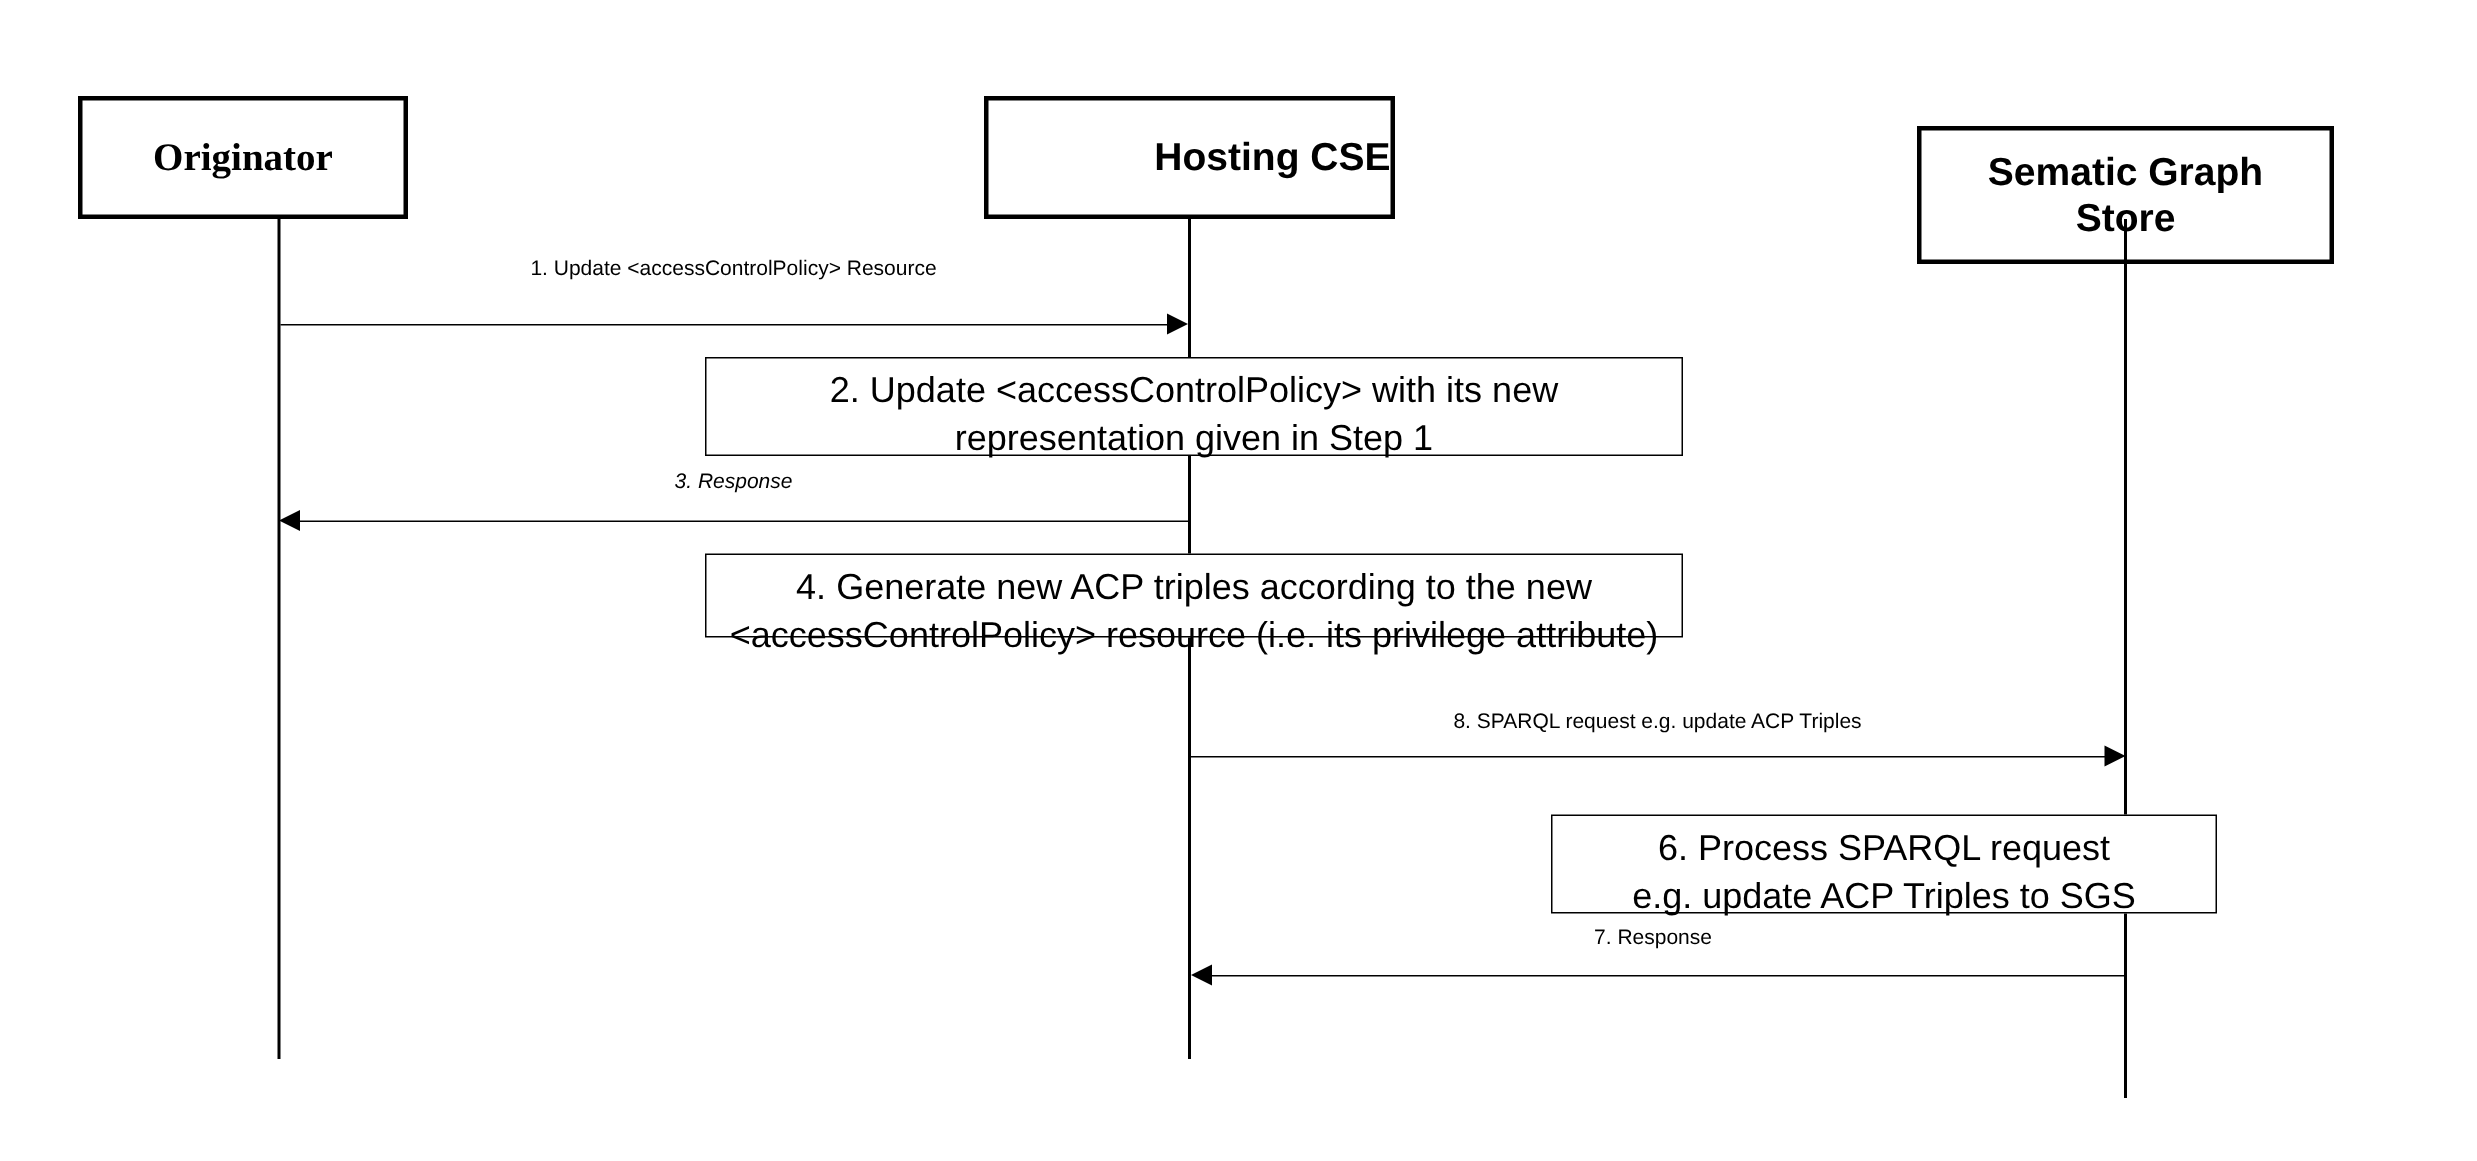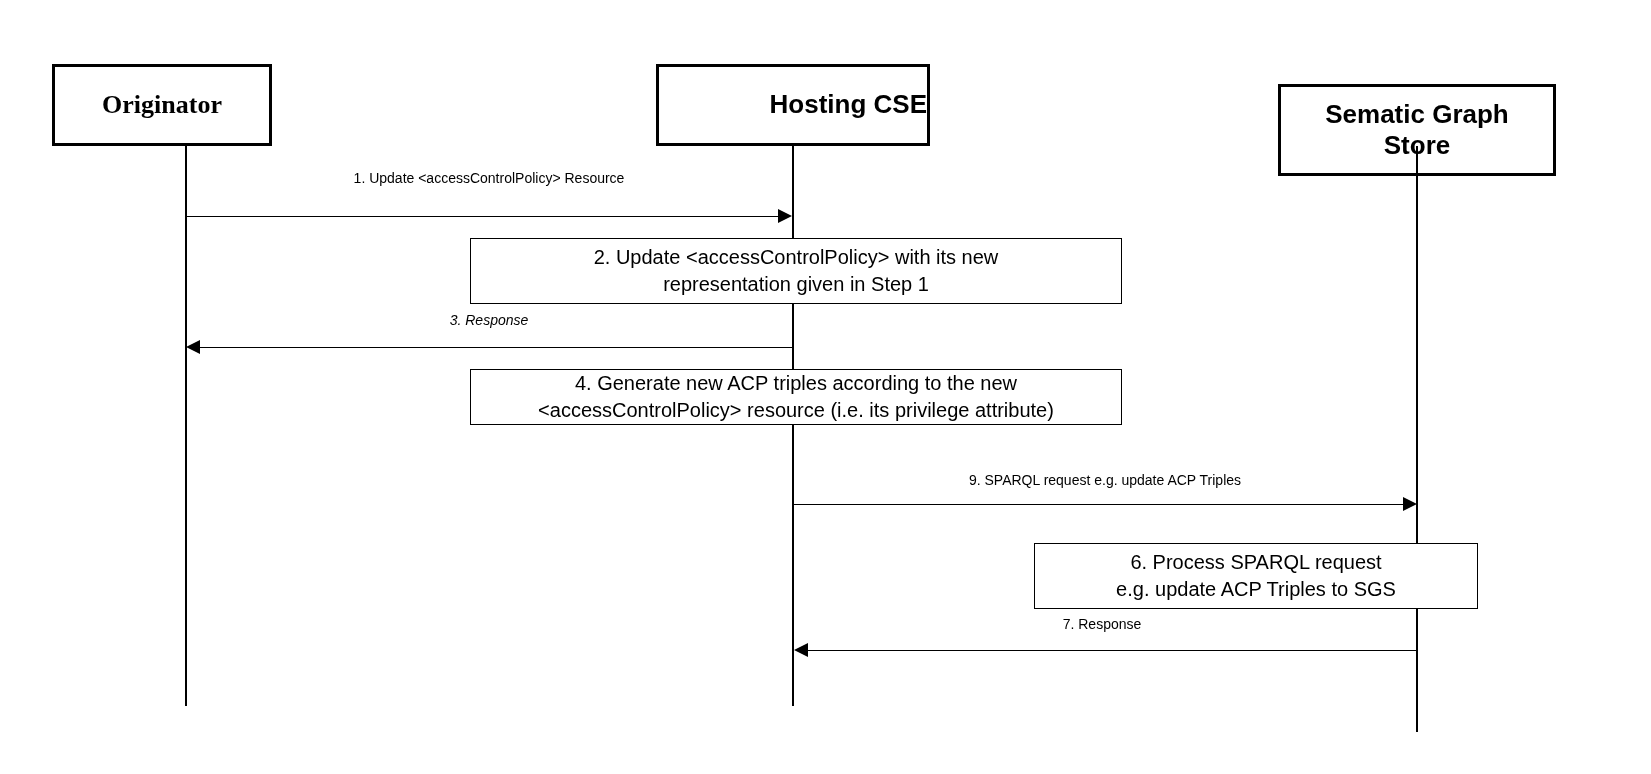--- a/index.html
+++ b/index.html
@@ -55,24 +55,23 @@
     width: 0;
     height: 0;
     border-top: 7px solid transparent;
     border-bottom: 7px solid transparent;
     border-right: 14px solid #000;
   }
   .self-box {
     position: absolute;
     border: 1.5px solid #000;
     background: #fff;
-    font-size: 20px;
+    font-size: 24px;
     text-align: center;
     display: flex;
-    align-items: center;
     justify-content: center;
     line-height: 1.35;
     box-sizing: border-box;
     padding: 6px 10px;
   }
 </style>
 </head>
 <body>
 
 <div class="diagram">
@@ -105,21 +104,21 @@
 
   <div class="msg-label" style="left:166px; top:292px; width:606px;font-style:italic;">3. Response</div>
   <div class="arrow-line" style="left:180px; top:327px; width:592px;"></div>
   <div class="arrow-head-left" style="left:166px; top:320px;"></div>
 
   <div class="self-box" style="left:450px; top:349px; width:652px; height:56px; white-space:pre-line;">
     <span>4. Generate new ACP triples according to the new
 &lt;accessControlPolicy&gt; resource (i.e. its  privilege attribute)</span>
   </div>
 
-  <div class="msg-label" style="left:774px; top:452px; width:622px;">9. SPARQL request e.g. update ACP Triples</div>
+  <div class="msg-label" style="left:774px; top:452px; width:622px;">8. SPARQL request e.g. update ACP Triples</div>
   <div class="arrow-line" style="left:774px; top:484px; width:610px;"></div>
   <div class="arrow-head-right" style="left:1383px; top:477px;"></div>
 
   <div class="self-box" style="left:1014px; top:523px; width:444px; height:66px; white-space:pre-line;">
     <span>6. Process SPARQL request
 e.g. update ACP Triples to SGS</span>
   </div>
 
   <div class="msg-label" style="left:774px; top:596px; width:616px;">7. Response</div>
   <div class="arrow-line" style="left:788px; top:630px; width:608px;"></div>

